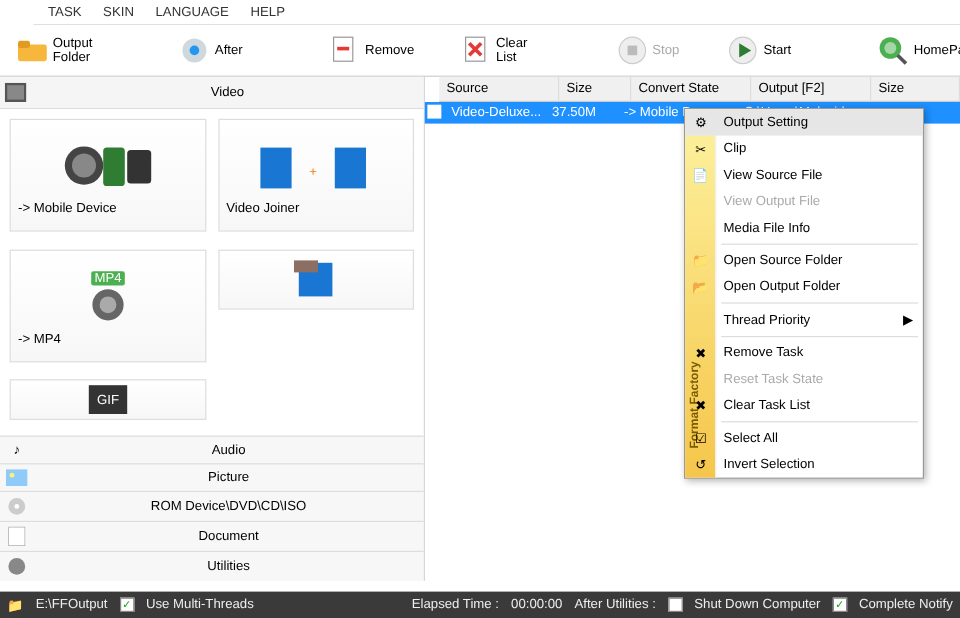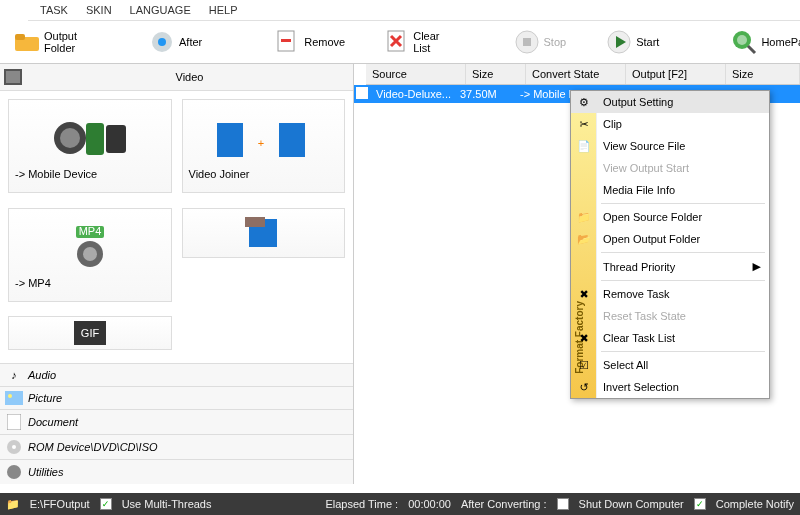--- a/index.html
+++ b/index.html
@@ -14,21 +14,21 @@
 .leftpane { width: 354px; border-right: 1px solid #ccc; display: flex; flex-direction: column; }
 .cat-head { background: #f5f5f5; text-align: center; padding: 5px 0; border-bottom: 1px solid #ddd; display: flex; align-items: center; }
 .cat-head .ci { width: 26px; display: inline-flex; justify-content: center; }
 .cat-head .ct { flex: 1; }
 .grid { flex: 1; overflow: hidden; padding: 8px; display: grid; grid-template-columns: 1fr 1fr; gap: 10px; background: #fff; }
 .card { border: 1px solid #ddd; height: 94px; display: flex; flex-direction: column; align-items: center; justify-content: center; cursor: pointer; background: linear-gradient(#fff,#f7f7f7); }
 .card .ci { height: 56px; display: flex; align-items: center; justify-content: center; text-decoration: underline; }
 .card .lbl { align-self: flex-start; padding: 2px 6px; font-size: 11px; }
 .catrow { border-top: 1px solid #ddd; display: flex; align-items: center; background: #f7f7f7; cursor: pointer; }
 .catrow .ci { width: 28px; display: inline-flex; justify-content: center; padding: 4px 2px; }
-.catrow .ct { flex: 1; text-align: left; padding: 5px 0; font-style: italic; }
+.catrow .ct { flex: 1; text-align: center; padding: 5px 0; }
 .rightpane { flex: 1; display: flex; flex-direction: column; }
 .cols { display: flex; background: #f0f0f0; border-bottom: 1px solid #ccc; font-size: 11px; margin-left: 12px; }
 .cols div { padding: 4px 6px; border-right: 1px solid #ddd; }
 .c1{width:100px}.c2{width:60px}.c3{width:100px}.c4{width:100px}.c5{flex:1}
 .row { display: flex; background: #1e90ff; color: #fff; font-size: 11px; }
 .row div { padding: 3px 6px; white-space: nowrap; overflow: hidden; }
 .ctx { position: absolute; left: 570px; top: 90px; width: 200px; background: #fff; border: 1px solid #999; box-shadow: 2px 2px 6px rgba(0,0,0,.3); }
 .ctx .side { position: absolute; left: 0; top: 0; bottom: 0; width: 26px; background: linear-gradient(#fdf2a0,#f5c64a); border-right: 1px solid #eee; }
 .ctx .brand { position: absolute; left: 3px; bottom: 24px; writing-mode: vertical-rl; transform: rotate(180deg); font-weight: bold; color: #7a5c00; font-size: 10px; }
 .ctx ul { list-style: none; position: relative; }
@@ -192,34 +192,34 @@
         <span class="ci">
           <svg width="18" height="14">
             <rect width="18" height="14" fill="#90caf9"></rect>
             <circle cx="5" cy="5" r="2" fill="#fff176"></circle>
           </svg>
         </span>
         <span class="ct">Picture</span>
       </div>
     <div class="catrow">
         <span class="ci">
-          <svg width="14" height="16">
-            <rect width="14" height="16" fill="#fff" stroke="#999"></rect>
-          </svg>
-        </span>
-        <span class="ct">Document</span>
-      </div>
-    <div class="catrow">
-        <span class="ci">
           <svg width="16" height="16">
             <circle cx="8" cy="8" r="7" fill="#ccc"></circle>
             <circle cx="8" cy="8" r="2" fill="#fff"></circle>
           </svg>
         </span>
         <span class="ct">ROM Device\DVD\CD\ISO</span>
+      </div>
+    <div class="catrow">
+        <span class="ci">
+          <svg width="14" height="16">
+            <rect width="14" height="16" fill="#fff" stroke="#999"></rect>
+          </svg>
+        </span>
+        <span class="ct">Document</span>
       </div>
     <div class="catrow">
         <span class="ci">
           <svg width="16" height="16">
             <circle cx="8" cy="8" r="7" fill="#888"></circle>
           </svg>
         </span>
         <span class="ct">Utilities</span>
       </div>
   </div>
@@ -256,21 +256,21 @@
       </li>
     <li>
         <span class="mi">✂</span>
         <span>Clip</span>
       </li>
     <li>
         <span class="mi">📄</span>
         <span>View Source File</span>
       </li>
     <li class="dis">
-        <span>View Output Start</span>
+        <span>View Output File</span>
       </li>
     <li>
         <span>Media File Info</span>
       </li>
     <li class="sepli"></li>
     <li>
         <span class="mi">📁</span>
         <span>Open Source Folder</span>
       </li>
     <li>
@@ -307,18 +307,18 @@
 </div>
 
 <div class="statusbar">
   <span>📁</span>
   <span>E:\FFOutput</span>
   <span class="chk">✓</span>
   <span>Use Multi-Threads</span>
   <span class="sp"></span>
   <span>Elapsed Time :</span>
   <span>00:00:00</span>
-  <span>After Converting :</span>
+  <span>After Utilities :</span>
   <span class="chk" style="color:transparent">✓</span>
   <span>Shut Down Computer</span>
   <span class="chk">✓</span>
   <span>Complete Notify</span>
 </div>
 
 </body></html>

